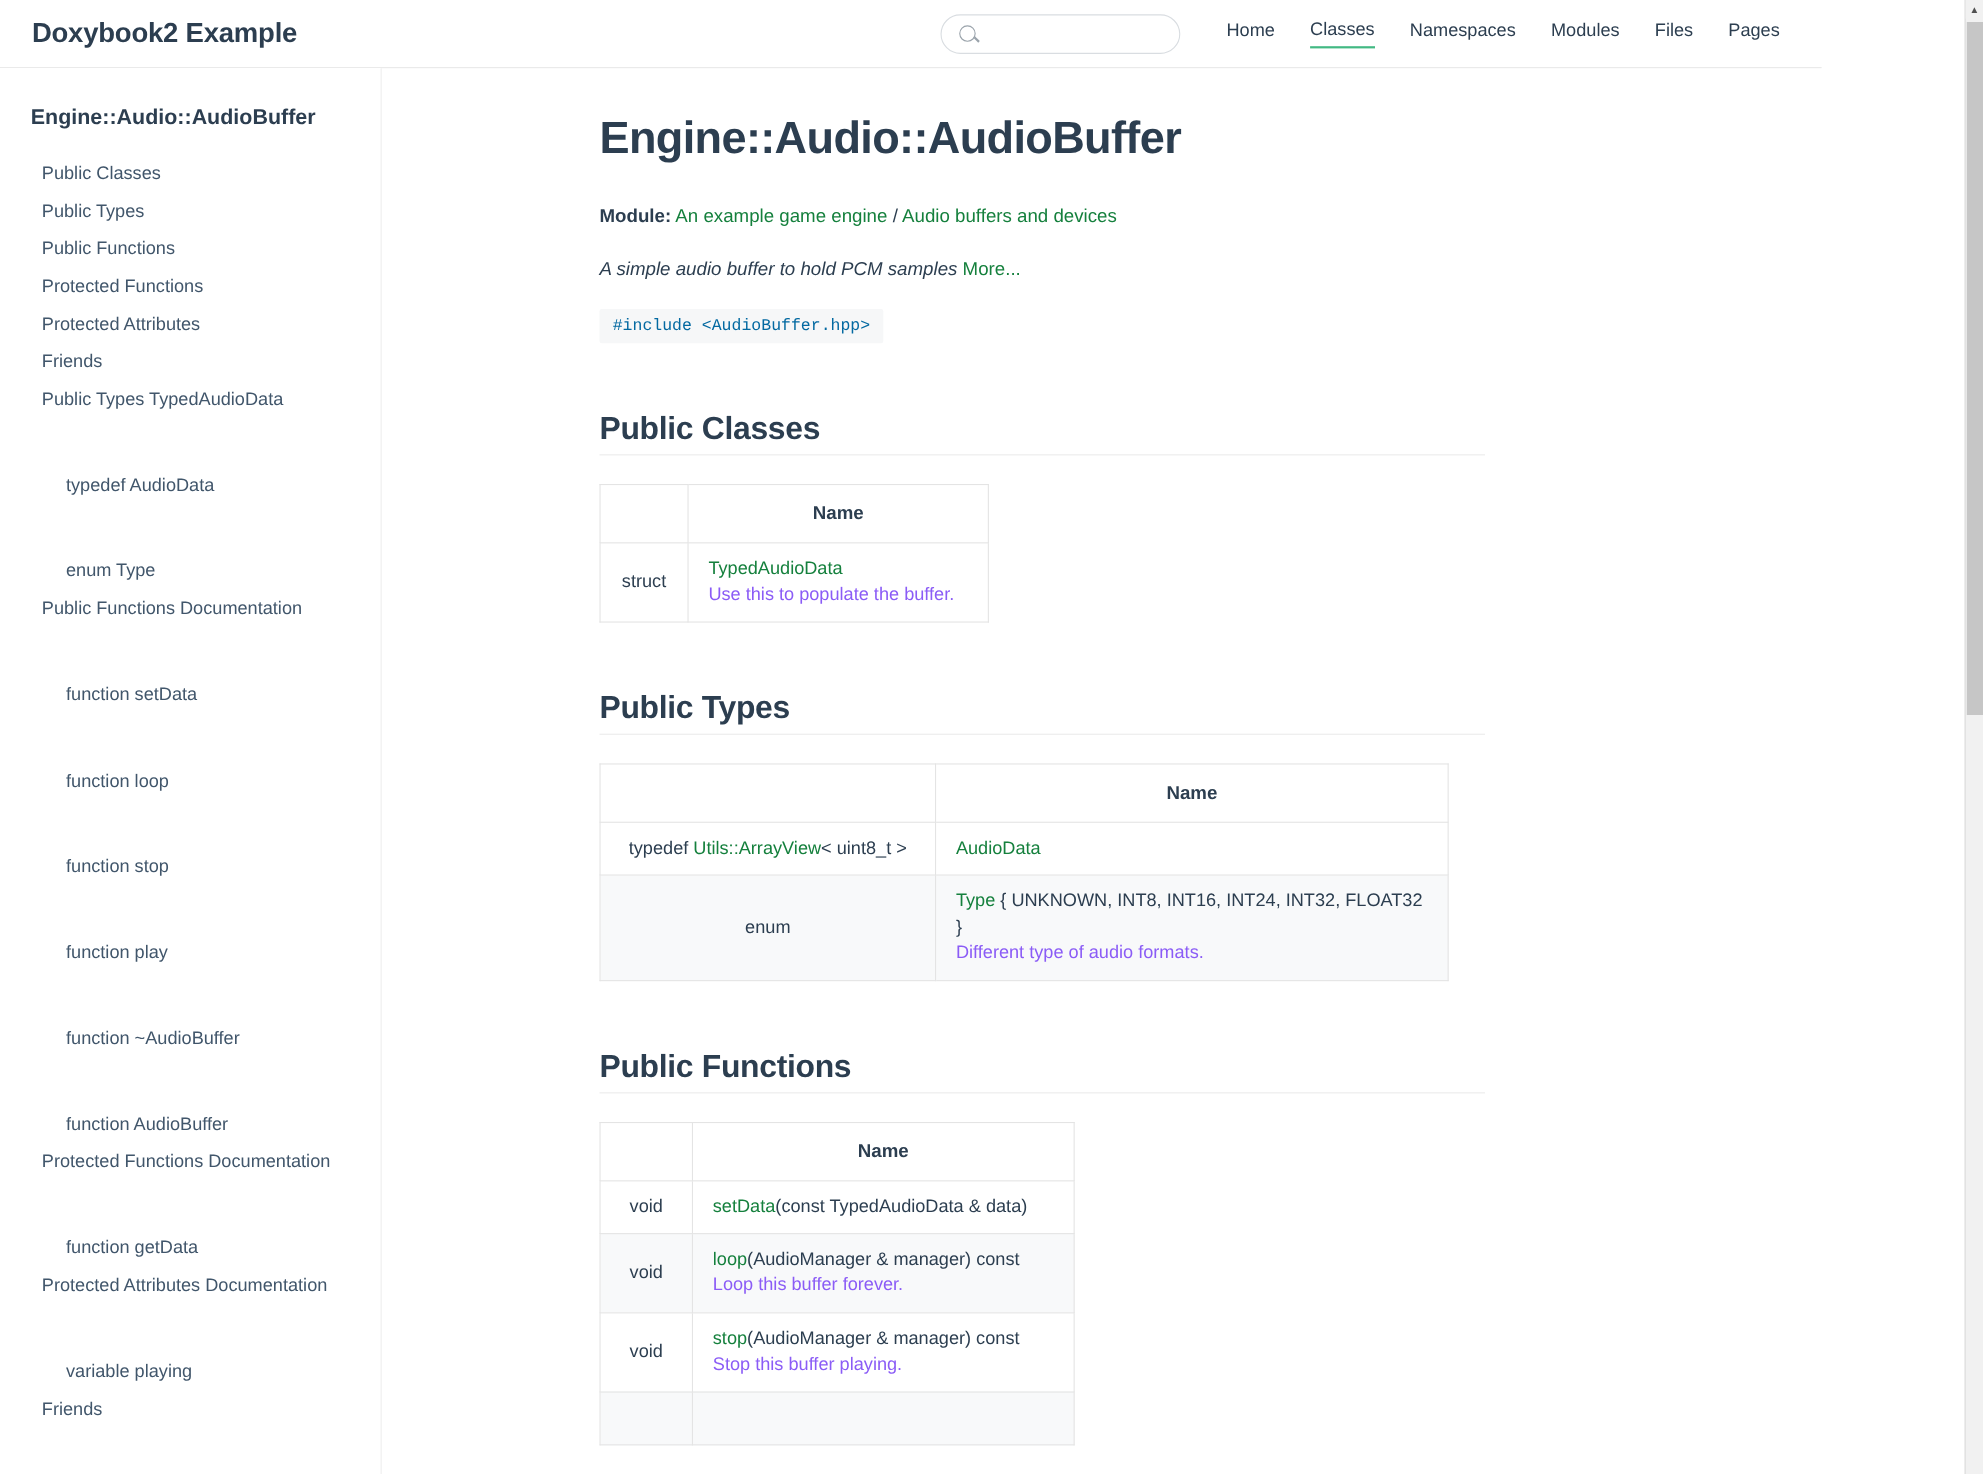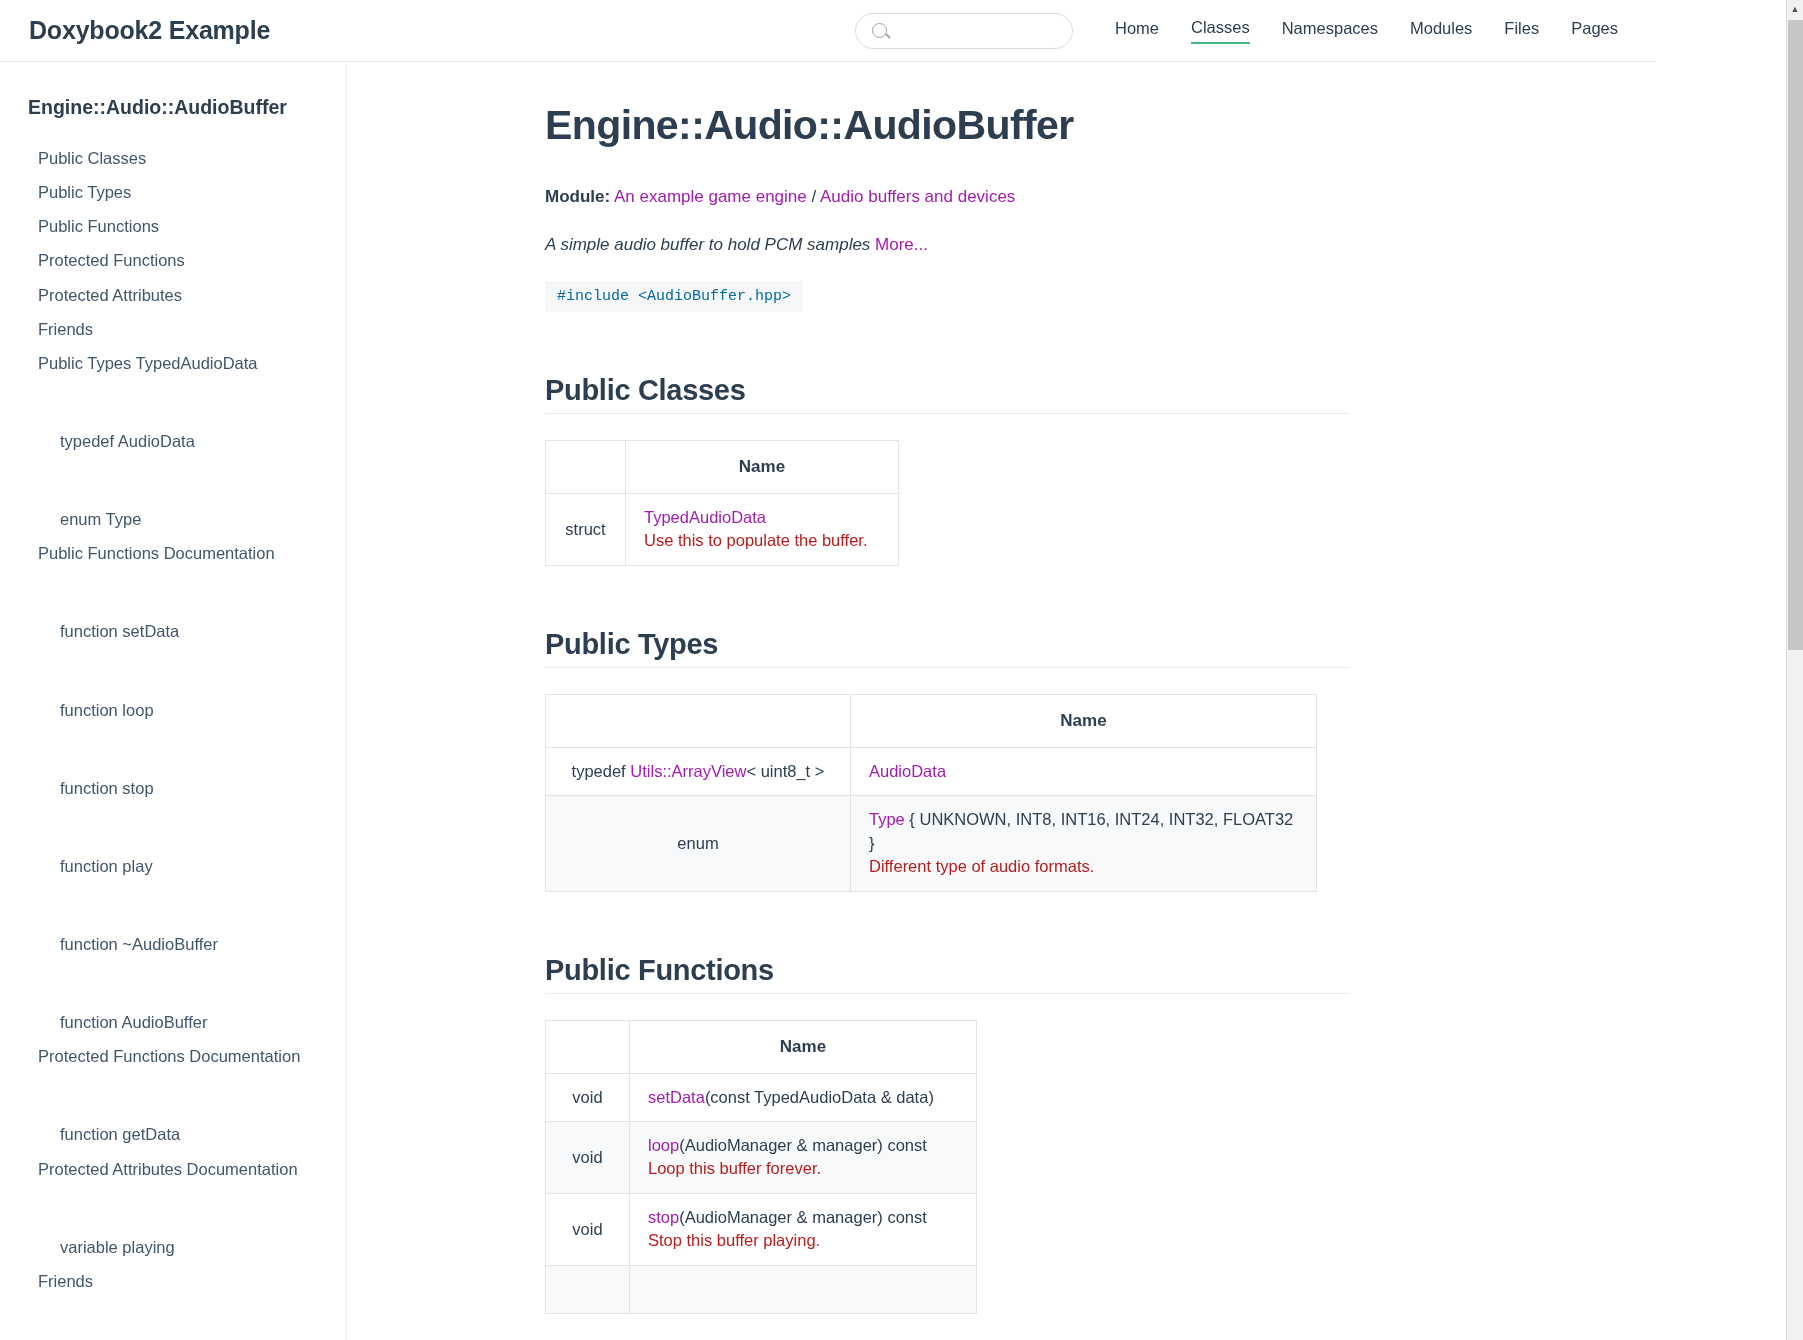--- a/index.html
+++ b/index.html
@@ -129,21 +129,21 @@
     margin: 0 0 38px 0;
     letter-spacing: -0.6px;
   }
   .module-line {
     font-size: 17px;
     margin-bottom: 28px;
     color: #2c3e50;
   }
   .module-line b { font-weight: 700; }
   a.glink, .glink {
-    color: #a21caf;
+    color: #15803d;
     text-decoration: none;
     cursor: pointer;
     text-align: center;
   }
   .brief {
     font-size: 17px;
     font-style: italic;
     margin-bottom: 26px;
     color: #2c3e50;
   }
@@ -188,21 +188,21 @@
   table.doc th {
     text-align: center;
     font-weight: 700;
     font-size: 17px;
     padding-top: 16px;
     padding-bottom: 16px;
   }
   table.doc tr.striped td { background: #f8f9fa; }
   td.type-col { text-align: center; white-space: nowrap; }
   td.name-col { text-align: left; line-height: 1.42; }
-  .desc-line { color: #b91c1c; }
+  .desc-line { color: #8b5cf6; }
 
   
   .t-classes { width: 354px; }
   .t-classes col.c1 { width: 80px; }
   .t-types { width: 772px; }
   .t-types col.c1 { width: 305px; }
   .t-funcs { width: 432px; }
   .t-funcs col.c1 { width: 84px; }
 
   

